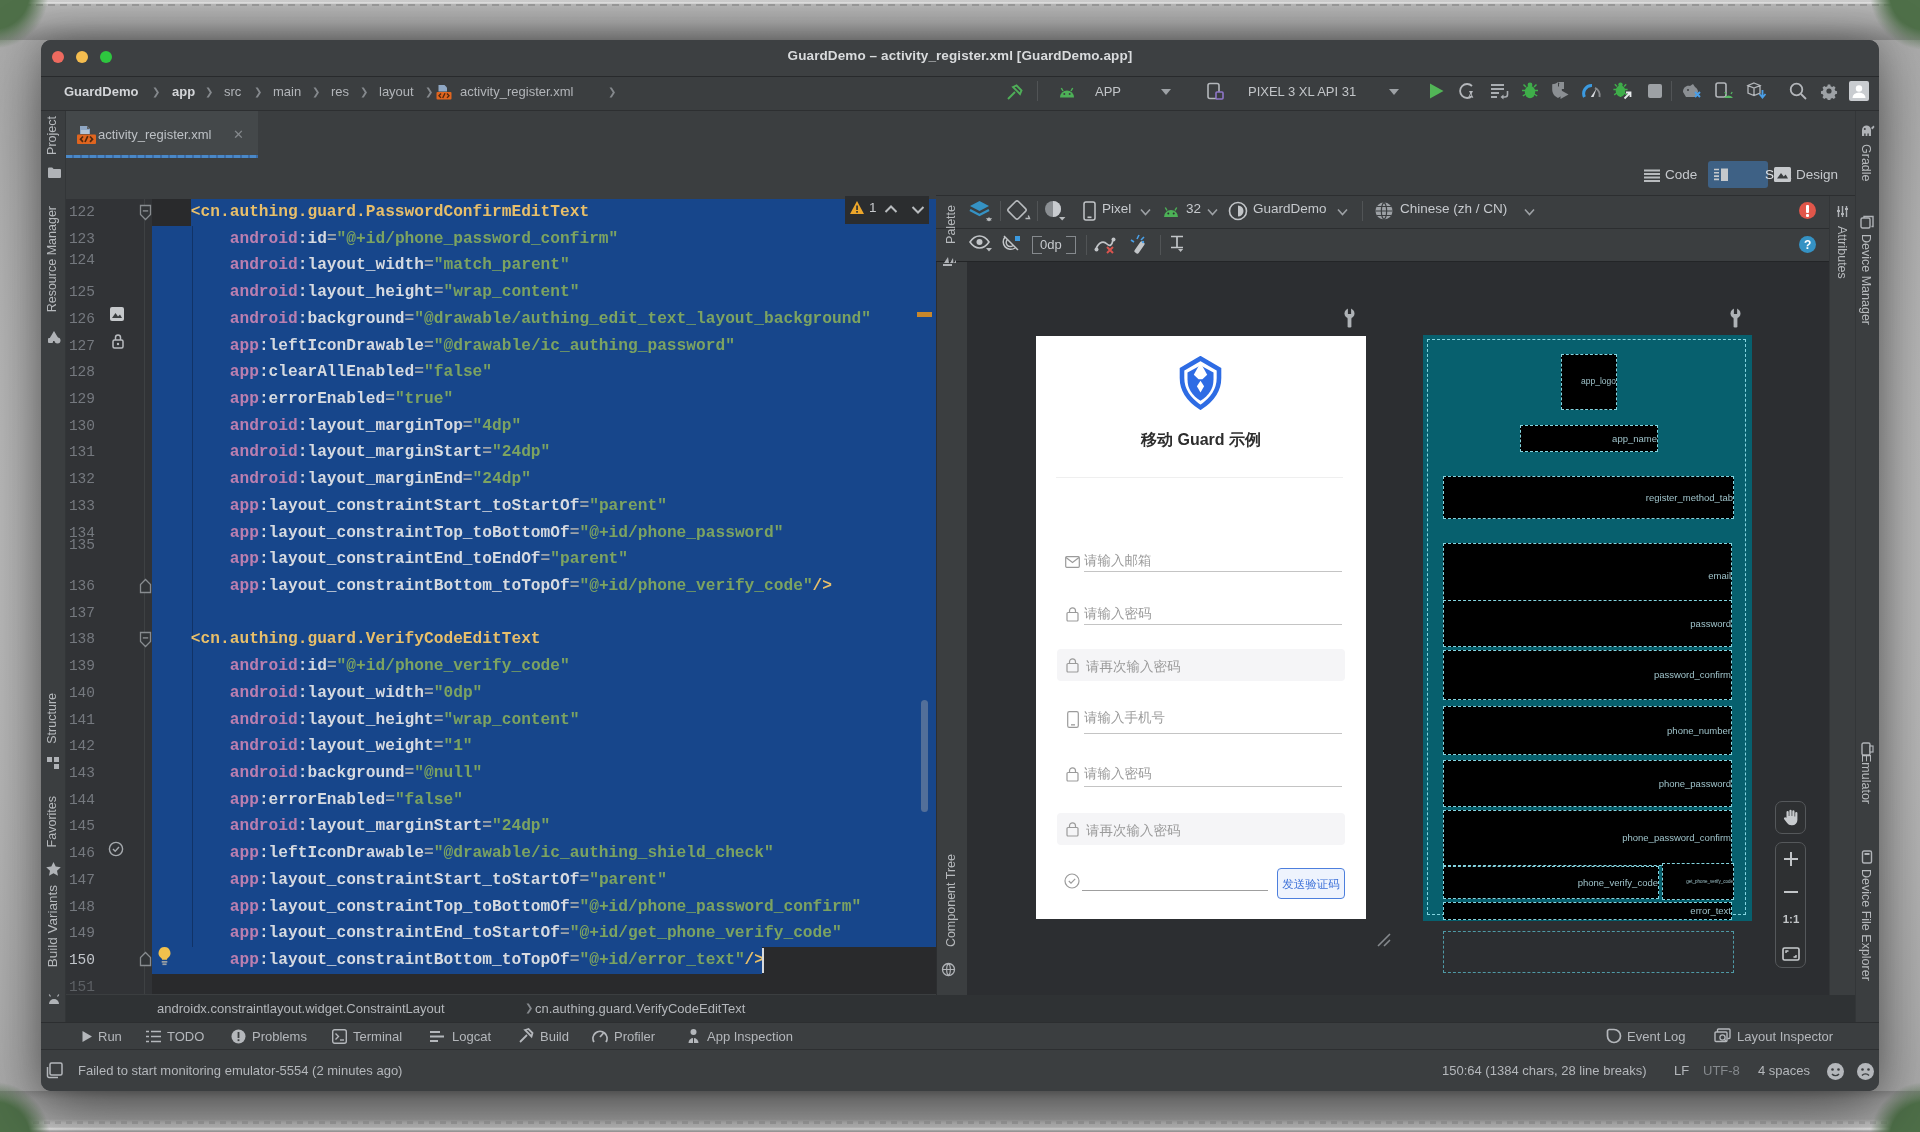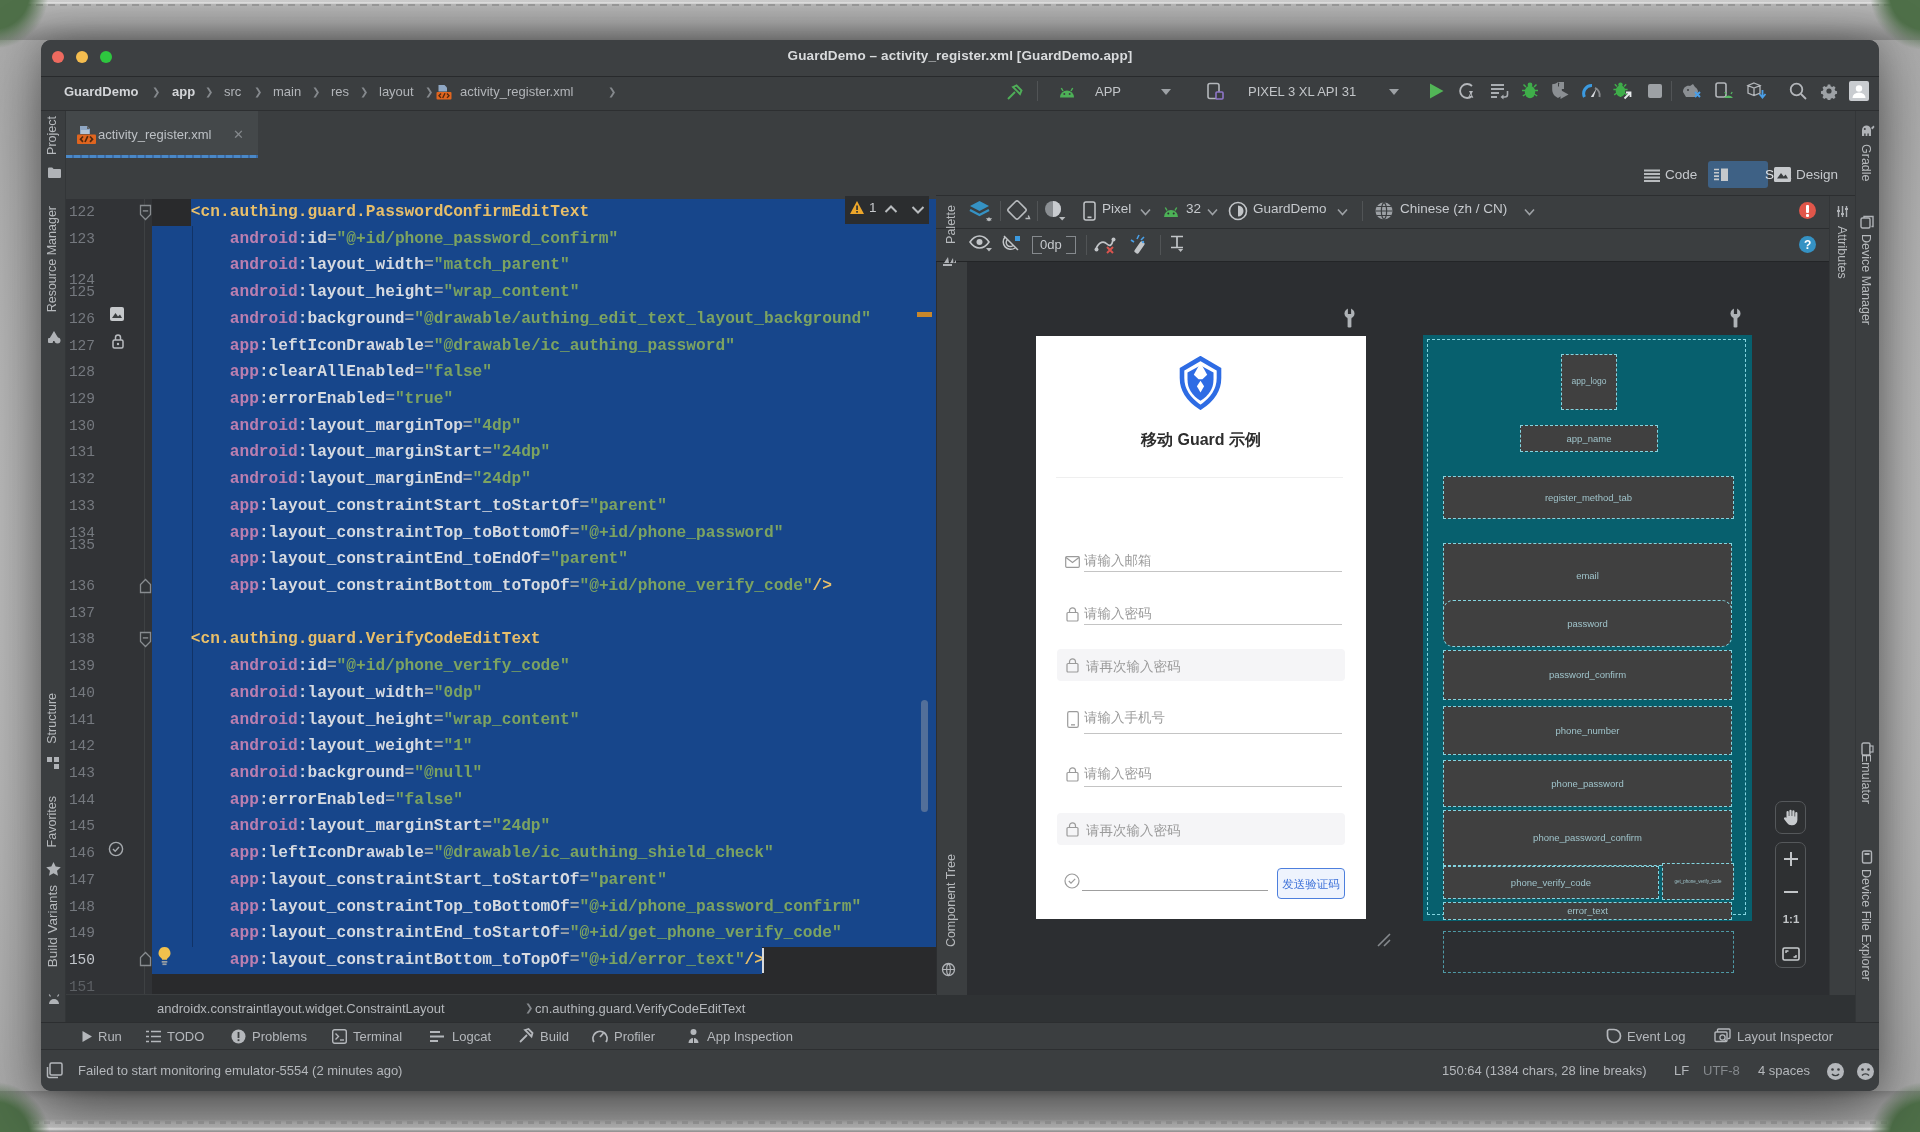--- a/index.html
+++ b/index.html
@@ -59,21 +59,21 @@
 #drowA { left:936px; top:158px; width:919px; height:38px; background:#3b3e40; border-bottom:1px solid #2c2e30;}
 #drowB { left:936px; top:196px; width:919px; height:33px; background:#3b3e40; border-bottom:1px solid #2c2e30;}
 #drowC { left:936px; top:229px; width:919px; height:33px; background:#3b3e40; border-bottom:1px solid #232527;}
 #attrstrip { left:1829px; top:196px; width:26px; height:799px; background:#3b3e40; border-left:1px solid #333638;}
 #canvas { left:967px; top:262px; width:862px; height:733px; background:#2c2e31; }
 #canband { left:936px; top:995px; width:919px; height:27px; background:#2f3234; }
 .dtxt { position:absolute; font-size:13.5px; color:#c6c9cd; }
 
 #phonew { left:1036px; top:336px; width:330px; height:583px; background:#ffffff; overflow:hidden;}
 #phoneb { left:1423px; top:335px; width:329px; height:586px; background:#07606e; overflow:hidden;}
-.bpbox { position:absolute; background:#404040; border:1px dashed #84d5e0; color:#9fc3ca; font-size:9.5px; text-align:center; }
+.bpbox { position:absolute; background:#000000; border:1px dashed #84d5e0; color:#9fc3ca; font-size:9.5px; text-align:right; }
 .bpbox span{ position:absolute; left:0; right:0; top:50%; transform:translateY(-58%); }
 .ph { position:absolute; font-size:13.5px; color:#9b9b9b; }
 .ul { position:absolute; height:1px; background:#c4c4c4; }
 .fbox { position:absolute; background:#f5f5f7; border-radius:4px; }
 
 .zbtn { position:absolute; background:#2e3032; border:1px solid #55585b; border-radius:7px; }
 </style>
 </head>
 <body>
 <div id="desk">
@@ -140,21 +140,21 @@
   <div class="abs" id="codearea"></div>
   <div class="abs" id="foldline"></div>
   <div class="sel" style="left:191px; top:199px; width:745px; height:27px;"></div>
   <div class="sel" style="left:152px; top:226px; width:784px; height:721px;"></div>
   <div class="sel" style="left:152px; top:947px; width:610px; height:27px;"></div>
   <div style="position:absolute; left:192px; top:226px; width:1px; height:721px; background:rgba(0,0,0,0.26);"></div>
   <div class="ln" style="top:199.0px;">122</div>
   <div class="cl" style="top:199.0px;"><span class="ct">    &lt;cn.authing.guard.PasswordConfirmEditText</span></div>
   <div class="ln" style="top:225.7px;">123</div>
   <div class="cl" style="top:225.7px;">        <span class="cn">android</span><span class="ca">:id</span><span class="ce">=</span><span class="cs">"@+id/phone_password_confirm"</span></div>
-  <div class="ln" style="top:267px;">124</div>
+  <div class="ln" style="top:247px;">124</div>
   <div class="cl" style="top:252.4px;">        <span class="cn">android</span><span class="ca">:layout_width</span><span class="ce">=</span><span class="cs">"match_parent"</span></div>
   <div class="ln" style="top:279.1px;">125</div>
   <div class="cl" style="top:279.1px;">        <span class="cn">android</span><span class="ca">:layout_height</span><span class="ce">=</span><span class="cs">"wrap_content"</span></div>
   <div class="ln" style="top:305.9px;">126</div>
   <div class="cl" style="top:305.9px;">        <span class="cn">android</span><span class="ca">:background</span><span class="ce">=</span><span class="cs">"@drawable/authing_edit_text_layout_background"</span></div>
   <div class="ln" style="top:332.6px;">127</div>
   <div class="cl" style="top:332.6px;">        <span class="cn">app</span><span class="ca">:leftIconDrawable</span><span class="ce">=</span><span class="cs">"@drawable/ic_authing_password"</span></div>
   <div class="ln" style="top:359.3px;">128</div>
   <div class="cl" style="top:359.3px;">        <span class="cn">app</span><span class="ca">:clearAllEnabled</span><span class="ce">=</span><span class="cs">"false"</span></div>
   <div class="ln" style="top:386.0px;">129</div>
@@ -505,21 +505,21 @@
       </div>
     <div class="bpbox" style="left:97px; top:90px; width:138px; height:27px;">
         <span>app_name</span>
       </div>
     <div class="bpbox" style="left:20px; top:141px; width:291px; height:43px;">
         <span>register_method_tab</span>
       </div>
     <div class="bpbox" style="left:20px; top:208px; width:289px; height:66px;">
         <span>email</span>
       </div>
-    <div class="bpbox" style="left:20px; top:265px; width:289px; height:47px;border-radius:10px;">
+    <div class="bpbox" style="left:20px; top:265px; width:289px; height:47px;">
         <span>password</span>
       </div>
     <div class="bpbox" style="left:20px; top:371px; width:289px; height:49px;">
         <span>phone_number</span>
       </div>
     <div class="bpbox" style="left:20px; top:315px; width:289px; height:50px;">
         <span>password_confirm</span>
       </div>
     <div class="bpbox" style="left:20px; top:425px; width:289px; height:47px;">
         <span>phone_password</span>

